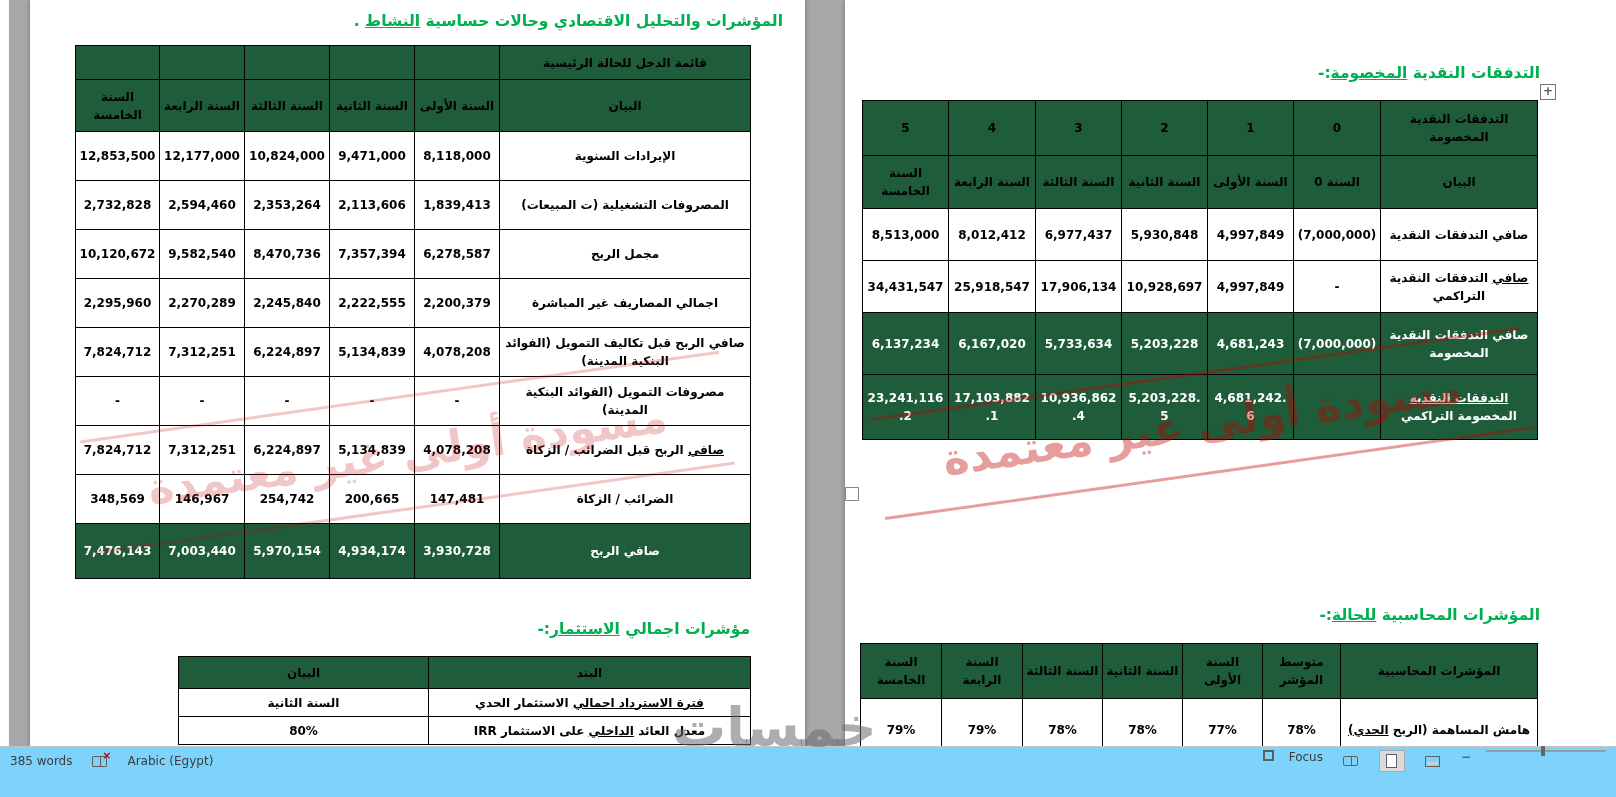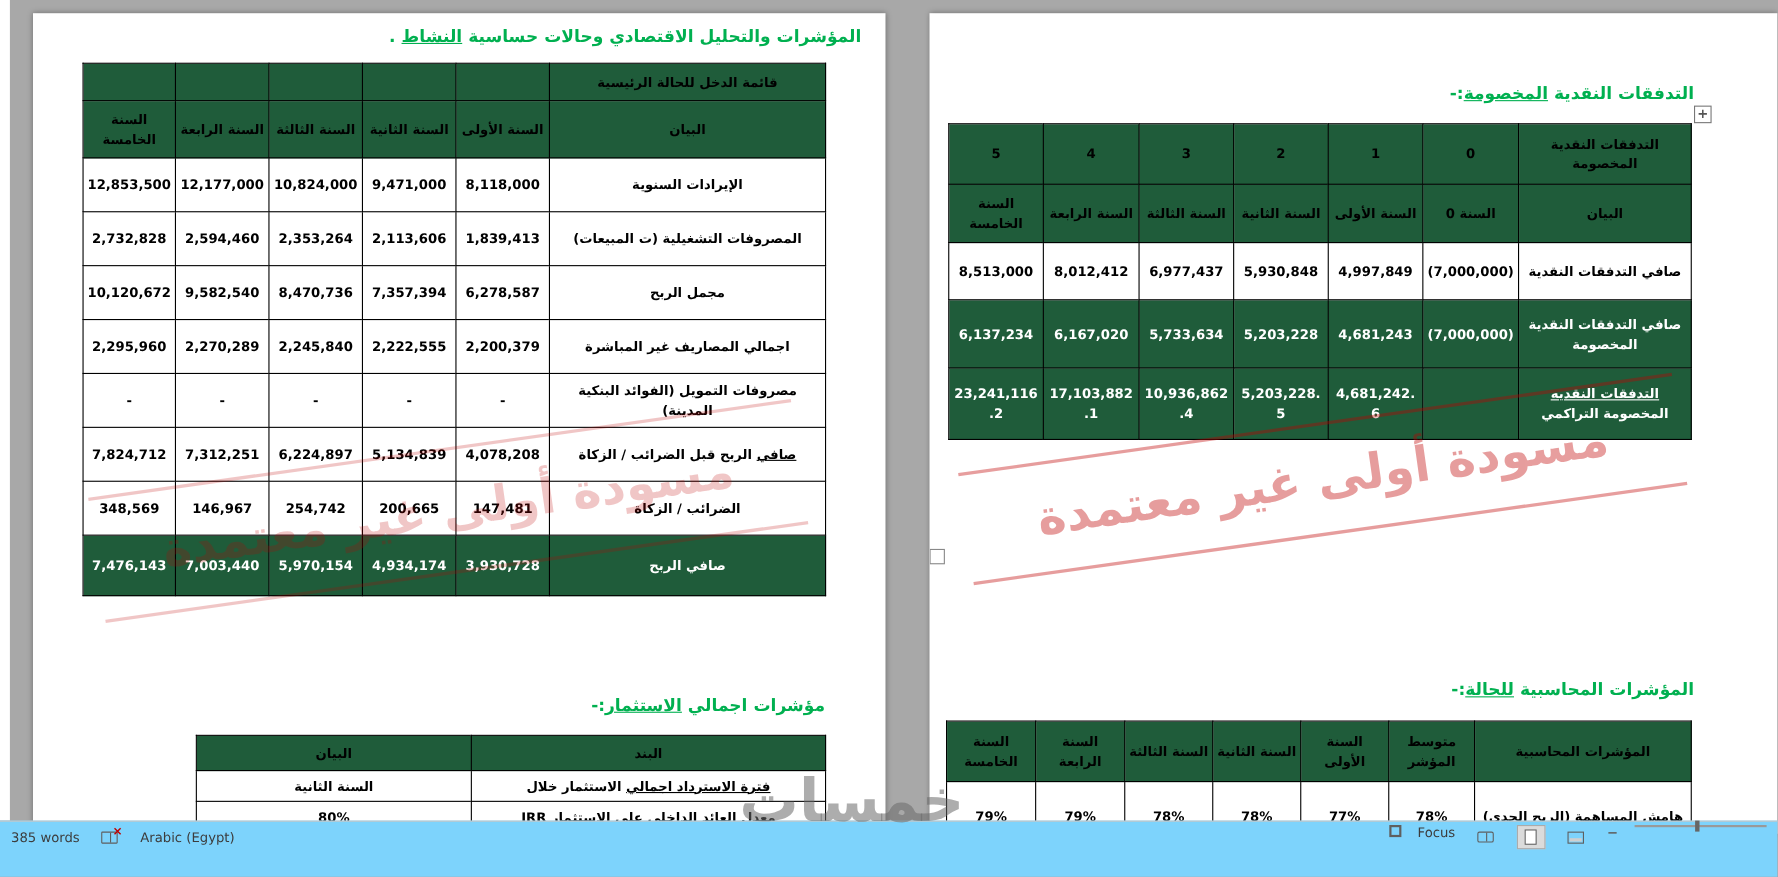--- a/index.html
+++ b/index.html
@@ -6,21 +6,21 @@
     --green:#1f5c3a;
     --tgreen:#00b050;
     --red:#c00000;
   }
   *{margin:0;padding:0;box-sizing:border-box;}
   html,body{width:1616px;height:797px;}
   body{
     position:relative;background:#a8a8a8;overflow:hidden;
     font-family:"DejaVu Sans",sans-serif;
   }
-  .page{position:absolute;top:12px;height:746px;background:#fff;overflow:hidden;box-shadow:0 0 5px rgba(0,0,0,.35);text-decoration:underline;}
+  .page{position:absolute;top:0;height:746px;background:#fff;overflow:hidden;box-shadow:0 0 5px rgba(0,0,0,.35);text-decoration:underline;}
   #pageL{left:30px;width:775px;}
   #pageR{left:845px;width:771px;}
   #sliver{position:absolute;left:0;top:0;width:9px;height:746px;background:#fff;}
 
   .title{position:absolute;direction:rtl;color:var(--tgreen);font-weight:bold;font-size:15.5px;white-space:nowrap;}
   .u{text-decoration:underline;}
 
   table.doc{border-collapse:collapse;table-layout:fixed;direction:rtl;position:absolute;background:#fff;}
   table.doc td{border:1px solid #000;font-weight:bold;text-align:center;vertical-align:middle;
                padding:2px 3px;font-size:12px;line-height:1.5;color:#000;}
@@ -125,20 +125,28 @@
     </tr>
     <tr style="height:49px">
       <td class="lbl"><span>اجمالي المصاريف غير المباشرة</span><span class="u"></span><span></span></td>
       <td class="num">2,200,379</td>
       <td class="num">2,222,555</td>
       <td class="num">2,245,840</td>
       <td class="num">2,270,289</td>
       <td class="num">2,295,960</td>
     </tr>
     <tr style="height:49px">
+      <td class="lbl"><span>صافي الربح قبل تكاليف التمويل (الفوائد البنكية المدينة)</span><span class="u"></span><span></span></td>
+      <td class="num">4,078,208</td>
+      <td class="num">5,134,839</td>
+      <td class="num">6,224,897</td>
+      <td class="num">7,312,251</td>
+      <td class="num">7,824,712</td>
+    </tr>
+    <tr style="height:49px">
       <td class="lbl"><span>مصروفات التمويل (الفوائد البنكية المدينة)</span><span class="u"></span><span></span></td>
       <td class="num">-</td>
       <td class="num">-</td>
       <td class="num">-</td>
       <td class="num">-</td>
       <td class="num">-</td>
     </tr>
     <tr style="height:49px">
       <td class="lbl"><span></span><span class="u">صافي</span><span> الربح قبل الضرائب / الزكاة</span></td>
       <td class="num">4,078,208</td>
@@ -174,21 +182,21 @@
     <colgroup>
         <col style="width:322px">
         <col style="width:250px">
       </colgroup>
     <tbody>
         <tr style="height:32px">
       <td class="hdr">البند</td>
       <td class="hdr">البيان</td>
     </tr>
     <tr style="height:28px">
-      <td class="lbl"><span></span><span class="u">فترة الاسترداد اجمالي</span><span> الاستثمار خلال</span></td>
+      <td class="lbl"><span></span><span class="u">فترة الاسترداد اجمالي</span><span> الاستثمار الحدي</span></td>
       <td>السنة الثانية</td>
     </tr>
     <tr style="height:28px">
       <td class="lbl"><span>معدل العائد </span><span class="u">الداخلي</span><span> على الاستثمار IRR</span></td>
       <td>80%</td>
     </tr>
   </tbody>
     </table>
 
   <div id="stampL" class="stamp">
@@ -236,20 +244,29 @@
     </tr>
     <tr style="height:52px">
       <td class="lbl"><span>صافي التدفقات النقدية</span><span class="u"></span><span></span></td>
       <td class="num">(7,000,000)</td>
       <td class="num">4,997,849</td>
       <td class="num">5,930,848</td>
       <td class="num">6,977,437</td>
       <td class="num">8,012,412</td>
       <td class="num">8,513,000</td>
     </tr>
+    <tr style="height:52px">
+      <td class="lbl"><span></span><span class="u">صافي</span><span> التدفقات النقدية التراكمي</span></td>
+      <td class="num">-</td>
+      <td class="num">4,997,849</td>
+      <td class="num">10,928,697</td>
+      <td class="num">17,906,134</td>
+      <td class="num">25,918,547</td>
+      <td class="num">34,431,547</td>
+    </tr>
     <tr class="grn" style="height:62px">
       <td class="lbl"><span>صافي التدفقات النقدية المخصومة</span><span class="u"></span><span></span></td>
       <td class="num">(7,000,000)</td>
       <td class="num">4,681,243</td>
       <td class="num">5,203,228</td>
       <td class="num">5,733,634</td>
       <td class="num">6,167,020</td>
       <td class="num">6,137,234</td>
     </tr>
     <tr class="grn" style="height:65px">

